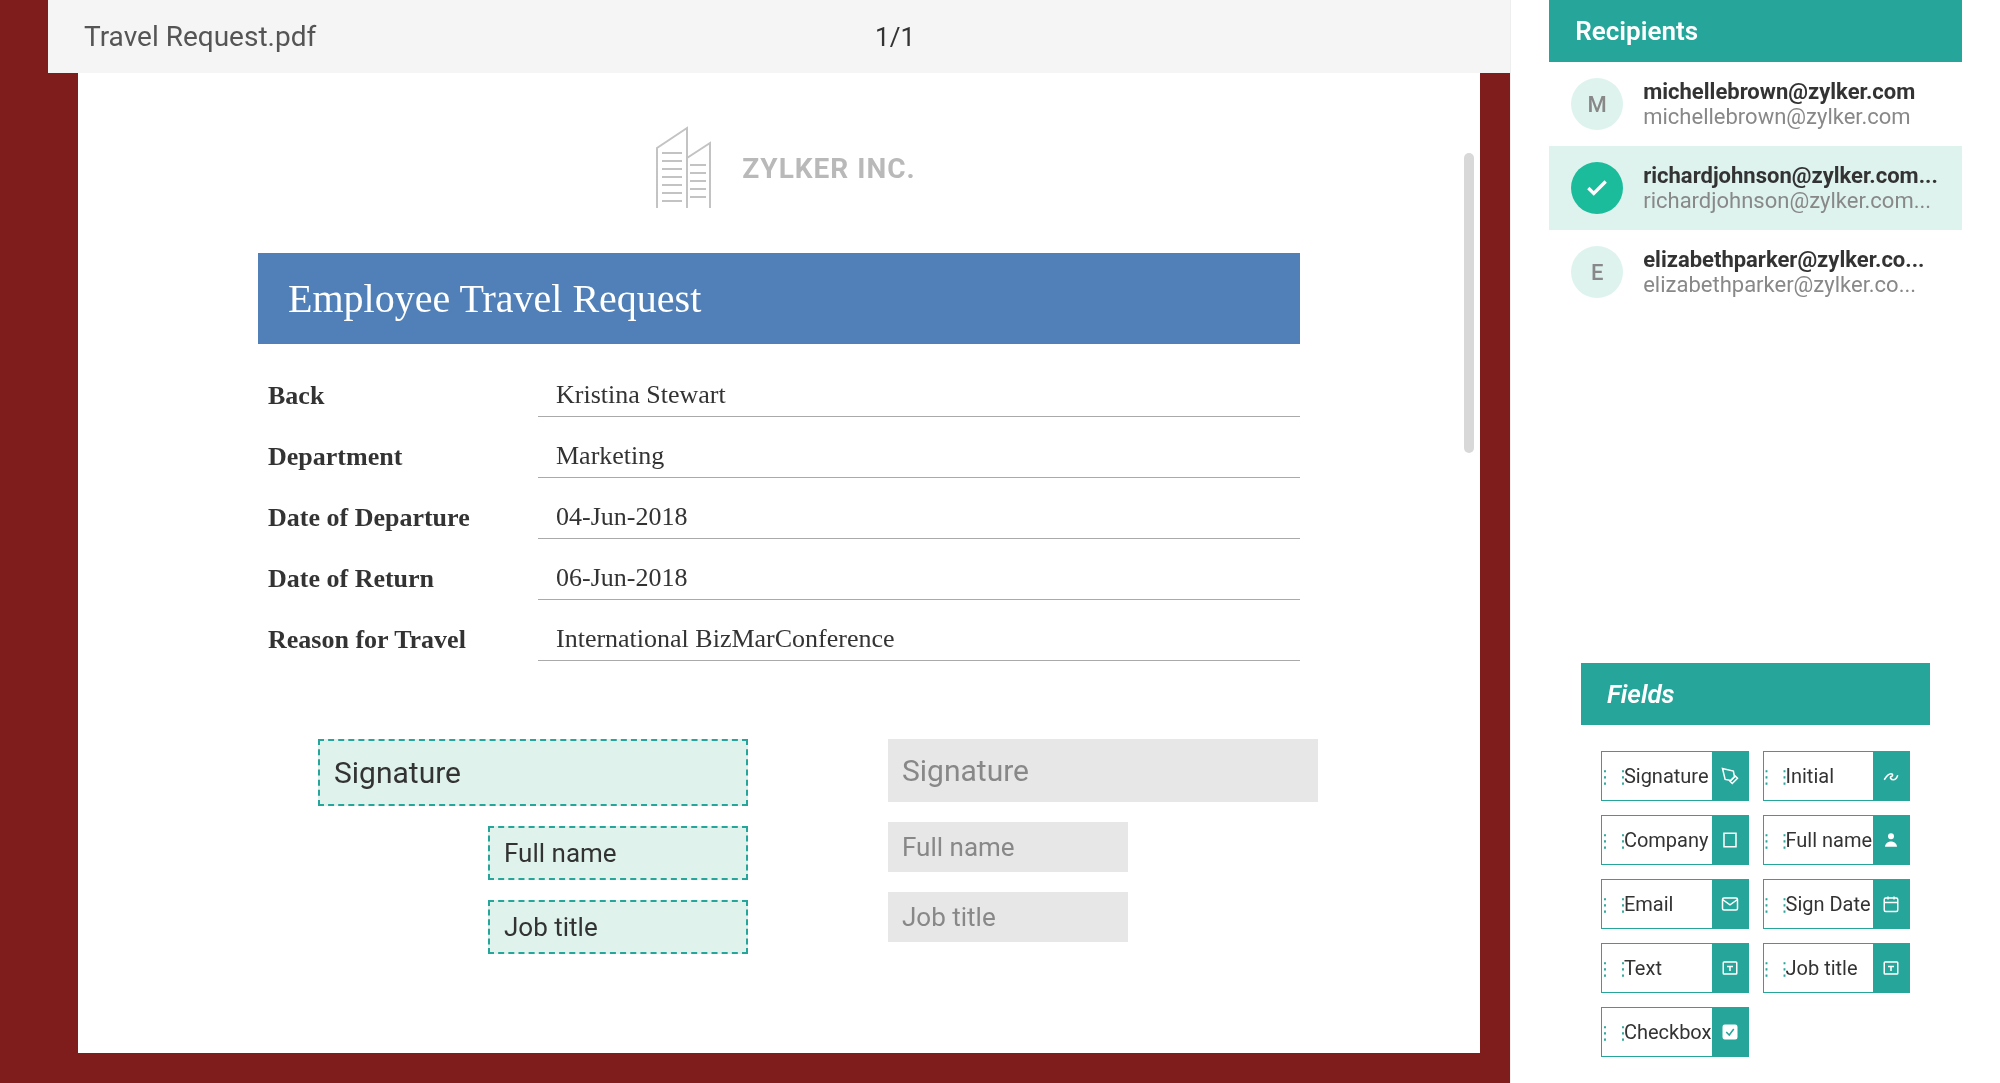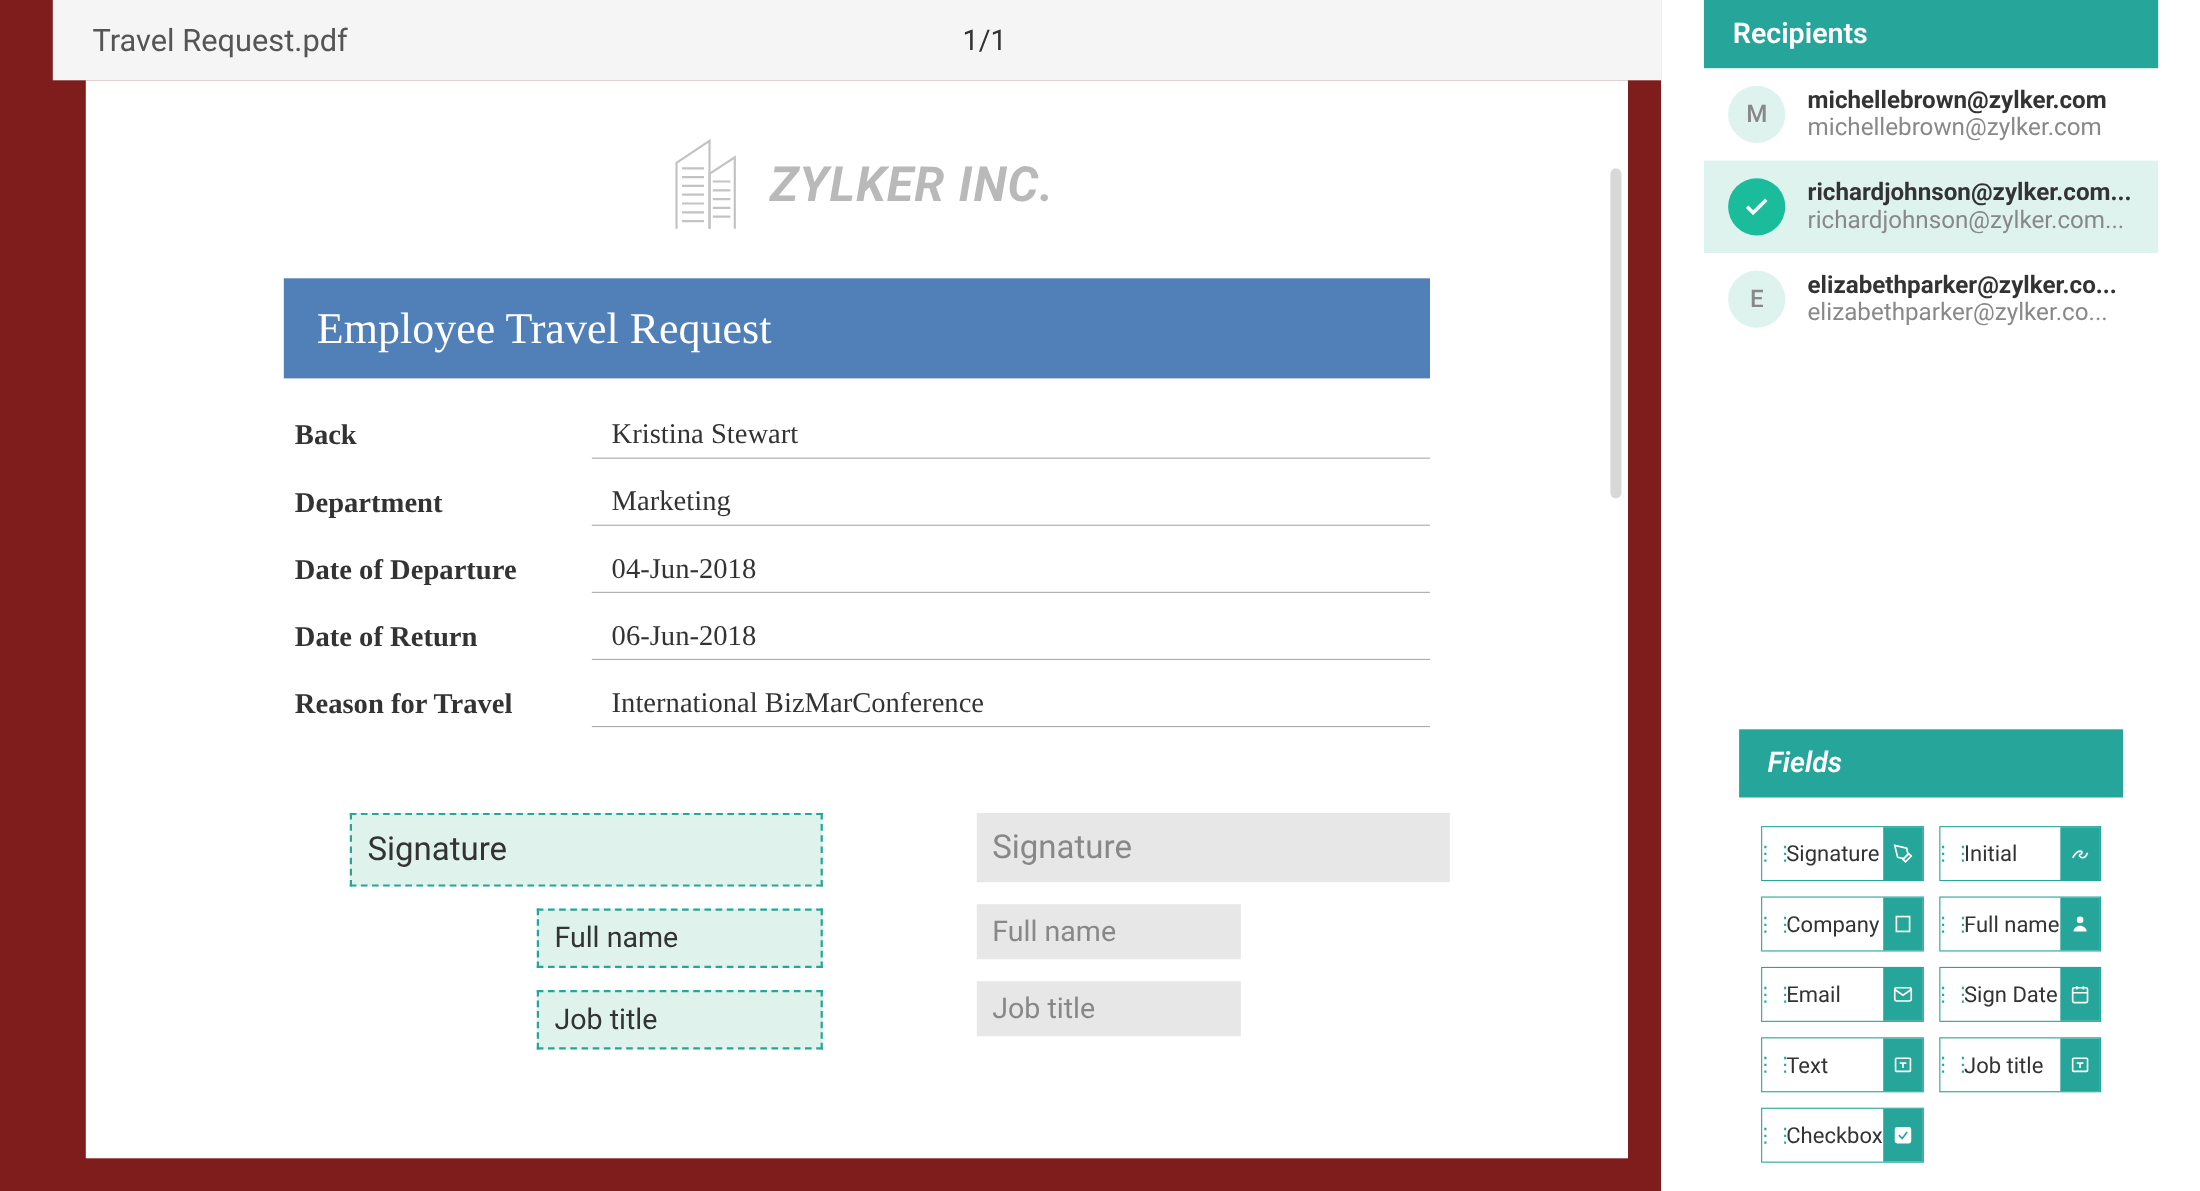--- a/index.html
+++ b/index.html
@@ -38,21 +38,21 @@
   }
   .scrollbar {
     position: absolute; right: 6px; top: 80px; width: 10px; height: 300px;
     background: #d8d8d8; border-radius: 5px;
   }
   .company-header {
     display: flex; align-items: center; justify-content: center;
     padding: 50px 0 40px 0; gap: 20px;
     color: #b9b9b9;
   }
-  .company-name { font-size: 44px; font-weight: 700; font-style: italic; letter-spacing: 1px; }
+  .company-name { font-size: 28px; font-weight: 700; letter-spacing: 1px; }
   .form-area { padding: 0 180px; }
   .section-banner {
     background: #5180b8; color: #fff; padding: 22px 30px;
     font-size: 40px; font-family: Georgia, 'Times New Roman', serif;
     margin-bottom: 30px;
   }
   .form-row { display: flex; align-items: flex-end; margin-bottom: 18px; }
   .form-label {
     width: 280px; font-size: 26px; font-weight: 700;
     font-family: Georgia, 'Times New Roman', serif;

